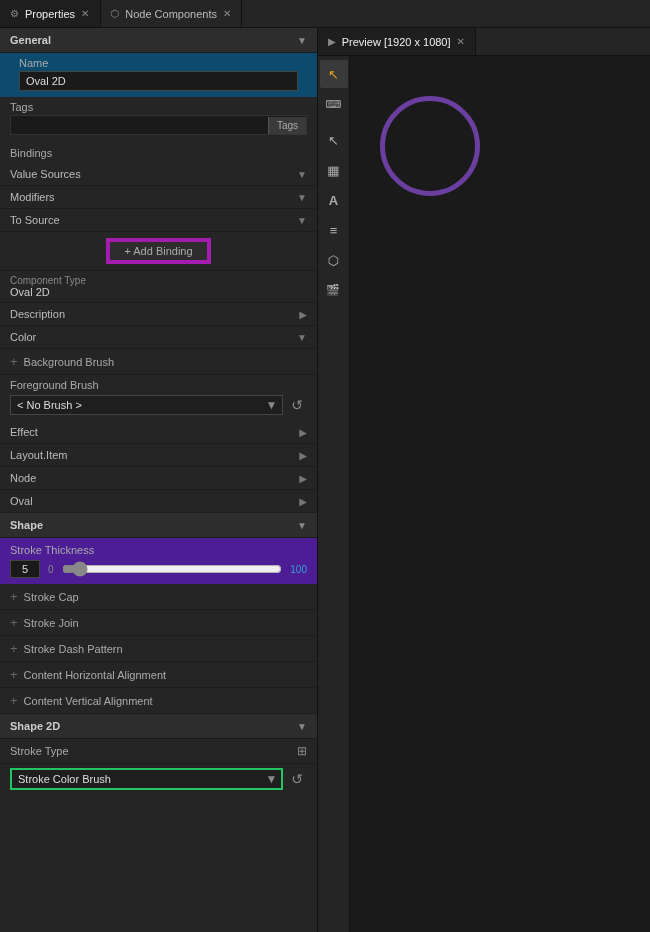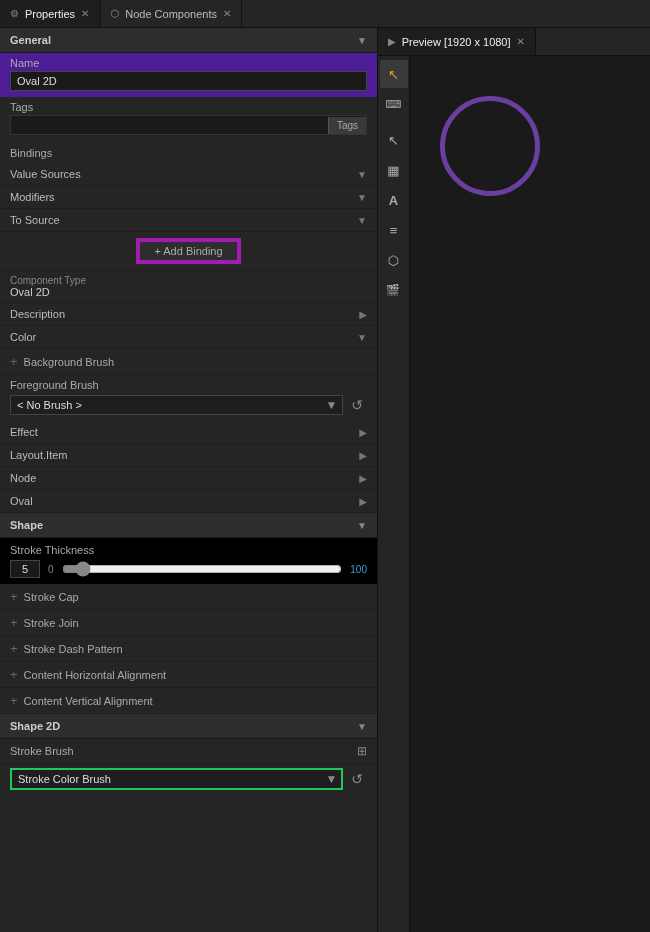--- a/index.html
+++ b/index.html
@@ -46,21 +46,21 @@
 
     
     .main-layout {
       display: flex;
       flex: 1;
       overflow: hidden;
     }
 
     
     .left-panel {
-      width: 378px;
+      width: 318px;
       background: #252526;
       display: flex;
       flex-direction: column;
       overflow-y: auto;
       flex-shrink: 0;
       border-right: 1px solid #111;
     }
     .left-panel::-webkit-scrollbar { width: 6px; }
     .left-panel::-webkit-scrollbar-track { background: #1e1e1e; }
     .left-panel::-webkit-scrollbar-thumb { background: #555; }
@@ -80,22 +80,22 @@
       color: #ccc;
       font-size: 11px;
     }
     .section-header .chevron {
       color: #888;
       font-size: 10px;
     }
 
     
     .name-row {
-      padding: 4px 10px 6px;
-      background: #4c1d95;
+      padding: 4px 19px 6px;
+      background: #0c4a6e;
     }
     .name-label {
       color: #aaa;
       font-size: 11px;
       margin-bottom: 2px;
     }
     .name-input {
       width: 100%;
       background: #1a1a1a;
       border: 1px solid #444;
@@ -256,21 +256,21 @@
       border: none;
       color: #888;
       font-size: 14px;
       cursor: pointer;
       padding: 2px 4px;
     }
 
     
     .stroke-thickness-section {
       padding: 6px 10px;
-      background: #000000;
+      background: #4c1d95;
     }
     .stroke-thickness-label {
       color: #aaa;
       font-size: 11px;
       margin-bottom: 4px;
     }
     .stroke-thickness-row {
       display: flex;
       align-items: center;
       gap: 8px;
@@ -535,21 +535,21 @@
       <span class="plus-icon">+</span>
       <span class="plus-item-label">Content Vertical Alignment</span>
     </div>
 
     <div class="section-header">
       <span class="title">Shape 2D</span>
       <span class="chevron">▼</span>
     </div>
 
     <div class="stroke-brush-row">
-      <span class="stroke-brush-label">Stroke Brush</span>
+      <span class="stroke-brush-label">Stroke Type</span>
       <span class="stroke-brush-icon">⊞</span>
     </div>
 
     <div class="stroke-color-row">
       <div class="stroke-color-select-wrap">
         <select>
           <option>Stroke Color Brush</option>
         </select>
         <span style="position:absolute;right:6px;color:#888;pointer-events:none;">▼</span>
       </div>

